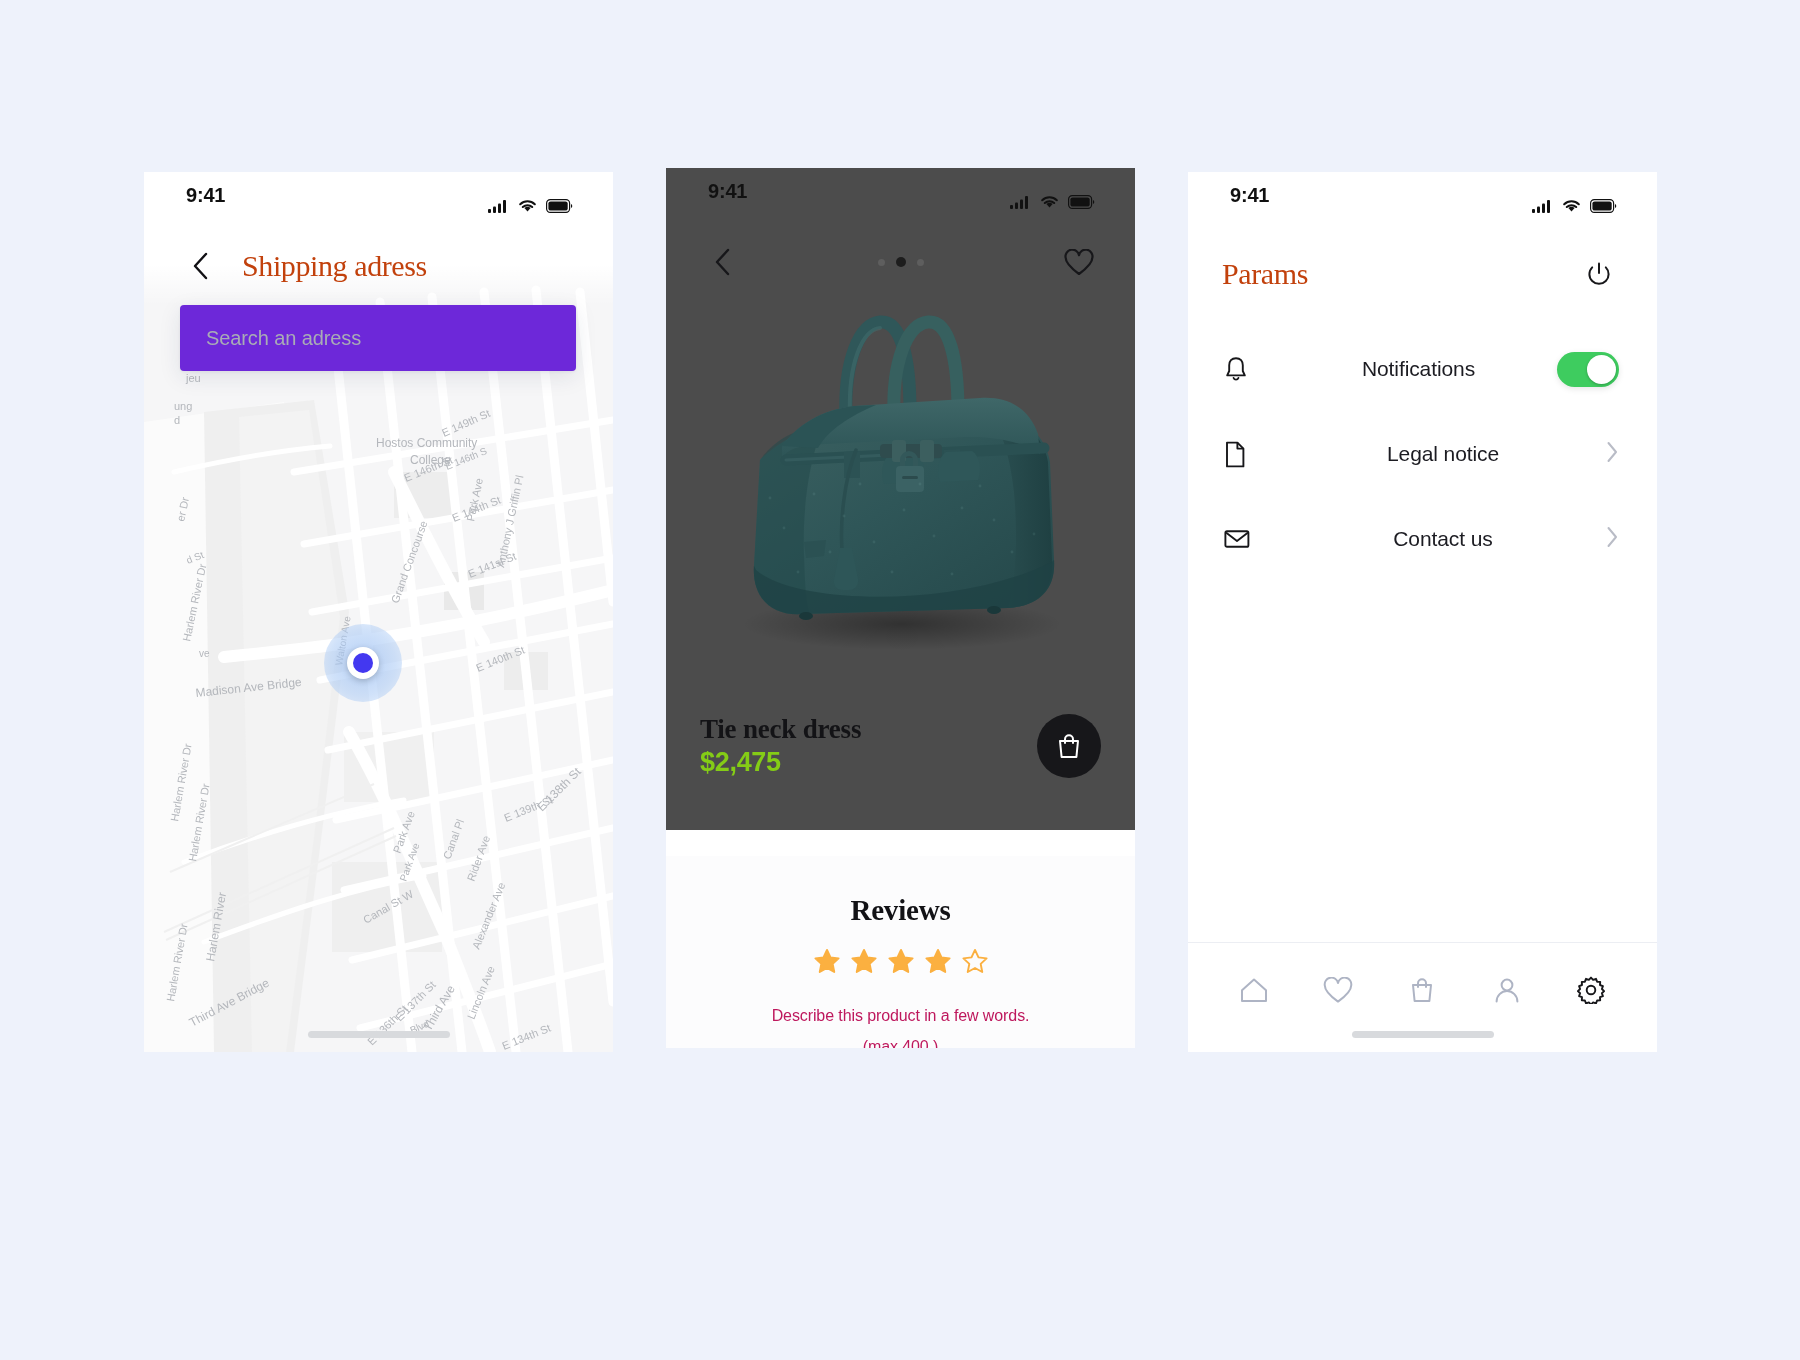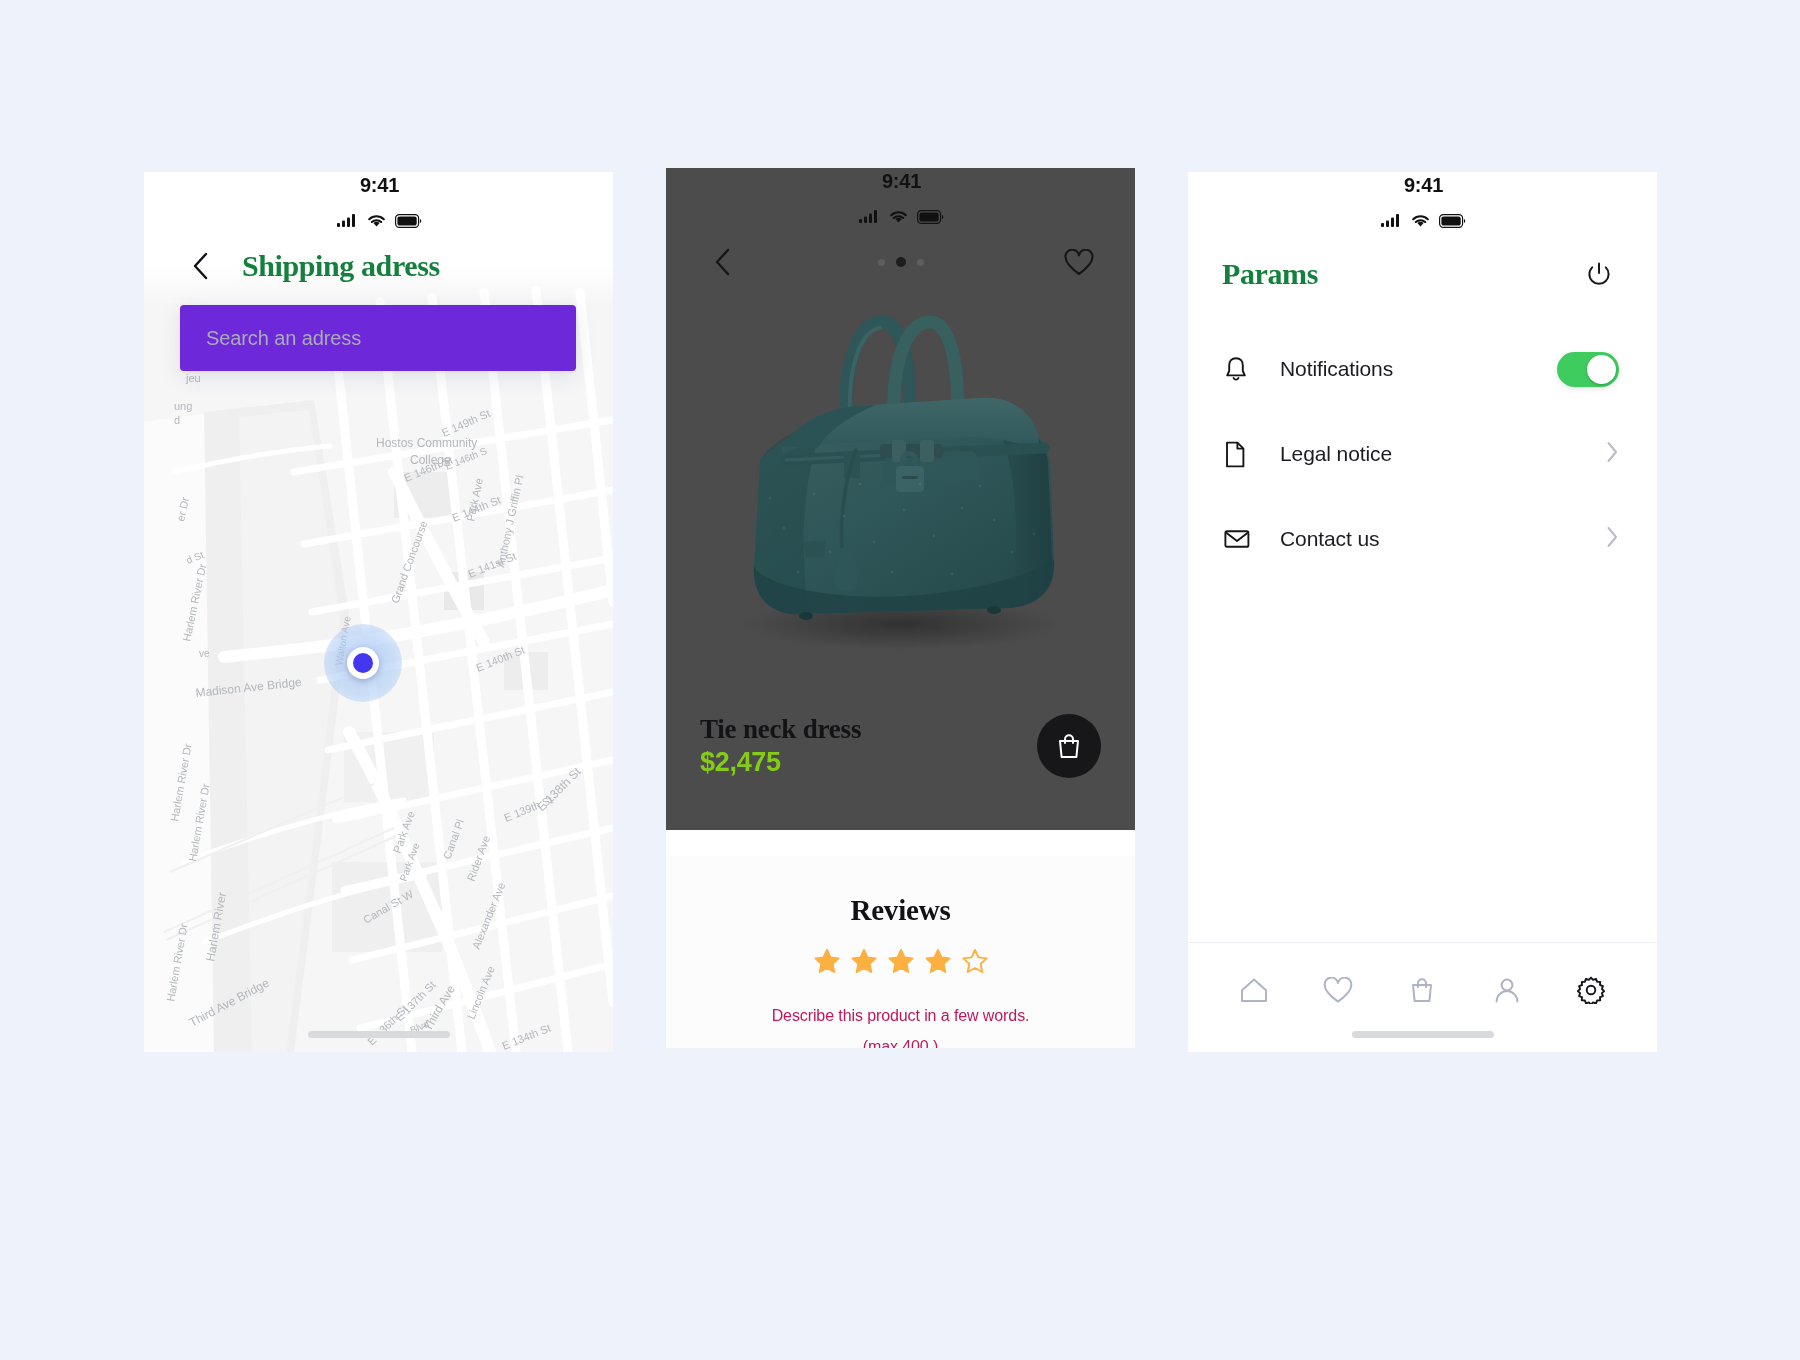--- a/index.html
+++ b/index.html
@@ -24,24 +24,22 @@
   }
   #phone-1 { left: 144px; top: 172px; }
   #phone-2 { left: 666px; top: 168px; }
   #phone-3 { left: 1188px; top: 172px; }
 
   
   .statusbar {
     position: relative;
     height: 56px;
     display: flex;
-    align-items: center;
     justify-content: space-between;
-    padding: 2px 40px 0 42px;
-    flex-direction: column;
+    padding: 12px 40px 0 42px;
   }
   .status-time {
     font-size: 20px;
     font-weight: bold;
     letter-spacing: -0.2px;
     color: #101010;
   }
   .status-icons { display: flex; align-items: center; gap: 9px; }
   .status-icons svg { display: block; }
   .phone.dark .status-time { color: #111; }
@@ -55,22 +53,22 @@
     position: relative;
   }
   .icon-btn {
     width: 40px; height: 40px;
     display: flex; align-items: center; justify-content: center;
     cursor: pointer;
     background: none; border: none;
   }
   .title-serif {
     font-family: "Liberation Serif", serif;
-    font-weight: bold;
-    color: #15803d;
+    font-weight: normal;
+    color: #c2410c;
   }
 
   
   .map-wrap {
     position: absolute;
     left: 0; top: 0;
     width: 469px; height: 880px;
     overflow: hidden;
     z-index: 0;
   }
@@ -224,21 +222,21 @@
     margin-top: 24px;
     font-size: 16px;
     color: #be185d;
     line-height: 1.95;
     letter-spacing: -0.1px;
   }
 
   
   #phone-3 .nav { height: 92px; justify-content: space-between; padding: 0 38px 0 34px; }
   .p3-title { font-size: 30px; letter-spacing: -0.4px; }
-  .settings-list { padding: 18px 38px 0 36px; }
+  .settings-list { padding: 18px 38px 0 36px; text-align: center; }
   .setting-row {
     display: flex;
     align-items: center;
     height: 62px;
     margin-bottom: 23px;
     cursor: pointer;
   }
   .setting-row .s-icon {
     width: 34px;
     display: flex; justify-content: flex-start; align-items: center;

